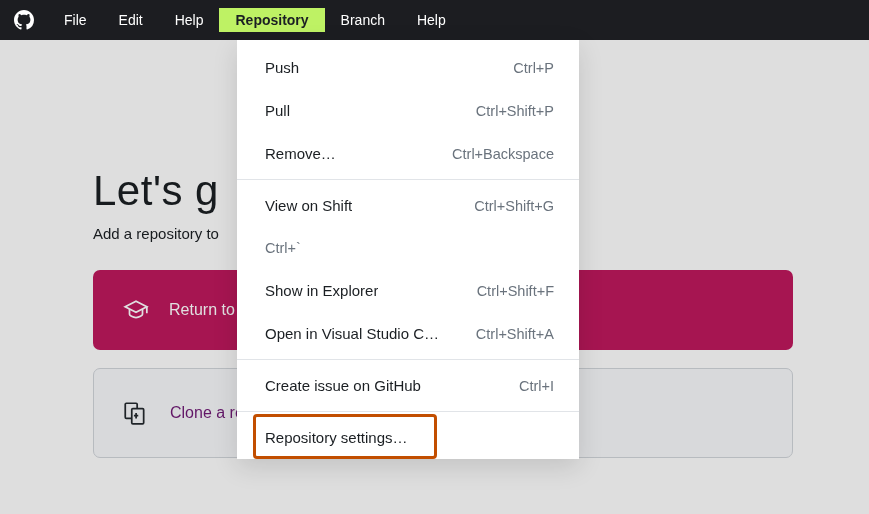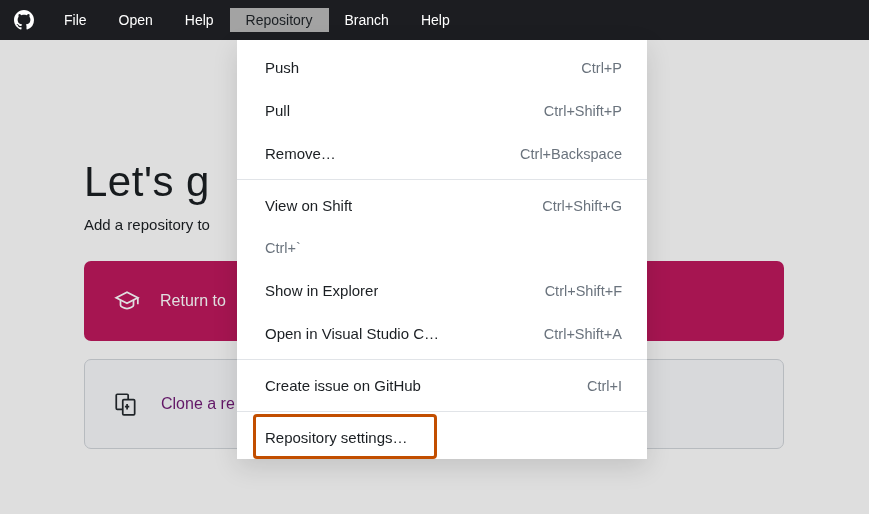--- a/index.html
+++ b/index.html
@@ -38,28 +38,29 @@
     .menu-item {
       color: #fff;
       font-size: 14px;
       padding: 0 16px;
       height: 24px;
       display: flex;
       align-items: center;
       cursor: default;
     }
     .menu-item.active {
-      background: #a3a3a3;
-      color: #1b1f23;
+      background: #bef264;
+      color: #1b1f23;
+      font-weight: bold;
     }
     .content-area {
       position: relative;
       height: calc(100% - 40px);
       background: #fdfdfd;
-      padding: 0;
+      padding: 9px;
     }
     .content-inner {
       padding: 118px 84px 0 84px;
     }
     .page-title {
       font-size: 42px;
       font-weight: 400;
       color: #1b1f23;
       margin-bottom: 10px;
       letter-spacing: 0.5px;
@@ -109,21 +110,21 @@
       left: 0;
       right: 0;
       bottom: 0;
       background: rgba(0,0,0,0.12);
       z-index: 3;
     }
     .dropdown {
       position: absolute;
       top: 40px;
       left: 237px;
-      width: 410px;
+      width: 342px;
       background: #fff;
       z-index: 5;
       box-shadow: 0 8px 24px rgba(0,0,0,0.12);
     }
     .dropdown-item {
       display: flex;
       justify-content: space-between;
       align-items: center;
       padding: 13px 25px 13px 28px;
       font-size: 15px;
@@ -162,21 +163,21 @@
 <div class="menubar">
   <span class="logo">
     <svg viewBox="0 0 16 16" width="20" height="20">
         <path d="M8 0C3.58 0 0 3.58 0 8c0 3.54 2.29 6.53 5.47 7.59.4.07.55-.17.55-.38 0-.19-.01-.82-.01-1.49-2.01.37-2.53-.49-2.69-.94-.09-.23-.48-.94-.82-1.13-.28-.15-.68-.52-.01-.53.63-.01 1.08.58 1.23.82.72 1.21 1.87.87 2.33.66.07-.52.28-.87.51-1.07-1.78-.2-3.64-.89-3.64-3.95 0-.87.31-1.59.82-2.15-.08-.2-.36-1.02.08-2.12 0 0 .67-.21 2.2.82.64-.18 1.32-.27 2-.27.68 0 1.36.09 2 .27 1.53-1.04 2.2-.82 2.2-.82.44 1.1.16 1.92.08 2.12.51.56.82 1.27.82 2.15 0 3.07-1.87 3.75-3.65 3.95.29.25.54.73.54 1.48 0 1.07-.01 1.93-.01 2.2 0 .21.15.46.55.38A8.013 8.013 0 0016 8c0-4.42-3.58-8-8-8z"></path>
       </svg>
   </span>
   <div class="menu-item">
       <span>File</span>
     </div>
   <div class="menu-item">
-      <span>Open</span>
+      <span>Edit</span>
     </div>
   <div class="menu-item">
       <span>Help</span>
     </div>
   <div class="menu-item active">
       <span>Repository</span>
     </div>
   <div class="menu-item">
       <span>Branch</span>
     </div>

